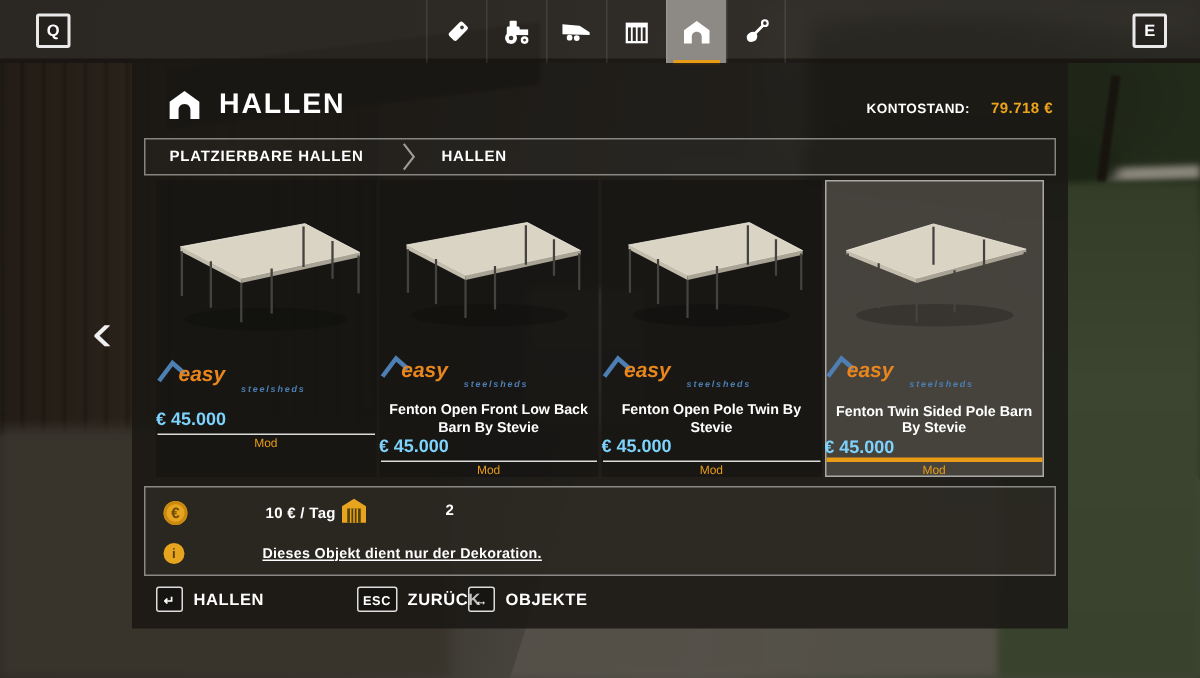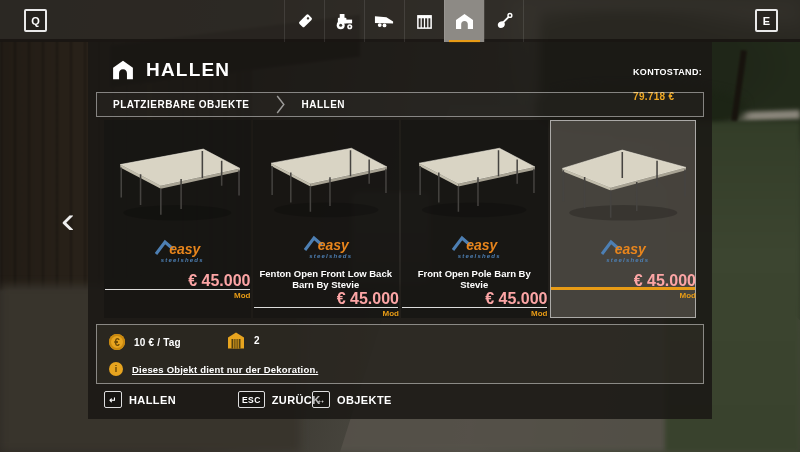--- a/index.html
+++ b/index.html
@@ -54,64 +54,64 @@
     height:3px; background:#e79b16; }
 
   
   .panel { position:absolute; left:88px; top:42px; width:624px; height:377px;
     background:rgba(26,24,21,.87); color:#fff; }
   .panel-header { position:absolute; top:14px; left:24px; right:10px; height:32px; }
   .hdr-icon { position:absolute; left:0; top:4px; }
   .page-title { position:absolute; left:34px; top:3px; font-size:19px; font-weight:bold;
     letter-spacing:1.2px; color:#fff; }
   .balance { position:absolute; right:0; top:11px; font-size:9px; font-weight:bold;
-    letter-spacing:.3px; display:flex; gap:14px; align-items:baseline;flex-direction:column; }
+    letter-spacing:.3px; display:flex; gap:14px; align-items:baseline; }
   .balance-value { color:#eda41c; font-size:10px; }
 
   .breadcrumb { position:absolute; top:50px; left:8px; width:608px; height:25px;
     border:1px solid rgba(255,255,255,.45); background:rgba(255,255,255,.03);
     display:flex; align-items:center; }
   .crumb { font-size:10px; font-weight:bold; letter-spacing:.5px; color:#fff; cursor:pointer; }
   .crumb.first { padding-left:16px; }
   .crumb-sep { margin:0 16px 0 26px; display:flex; }
 
   
   .cards { position:absolute; top:78px; left:16px; width:592px; height:198px;
     display:flex; gap:2px; }
   .card { flex:1 1 0; position:relative; background:rgba(22,21,19,.80);
     display:flex; flex-direction:column; overflow:hidden; cursor:pointer; }
   .card.selected { background:rgba(80,76,70,.80);
     box-shadow:inset 0 0 0 1px rgba(255,255,255,.55); }
   .card-img { height:112px; position:relative; margin-top:4px; }
   .card-img svg { position:absolute; inset:0; width:100%; height:100%; }
   .es-logo { height:36px; text-align:center; position:relative; }
-  .es-top { display:flex; align-items:flex-end; justify-content:center; height:20px; }
+  .es-top { display:flex; align-items:flex-end; justify-content:flex-start; height:20px; }
   .es-name { color:#e8851c; font-weight:bold; font-style:italic; font-size:14px;
     line-height:1; margin-left:-5px; }
   .es-sub { display:block; color:#4d7fb3; font-weight:bold; font-style:italic;
     font-size:6px; letter-spacing:1.2px; margin-top:1px; margin-left:10px; }
   .card-title { height:23px; font-size:9.5px; font-weight:bold; color:#fff;
     text-align:center; line-height:1.18; padding:1px 5px 0; }
-  .card-price { height:15px; font-size:16px; font-weight:bold; color:#fca5a5; text-align:right; }
+  .card-price { height:15px; font-size:12px; font-weight:bold; color:#7dd3fc; text-align:left; }
   .card-sep { height:1px; background:rgba(255,255,255,.85); margin:2px 1px 0; }
   .card.selected .card-sep { background:#e79b16; height:3px; margin-top:0; }
-  .card-badge { font-size:8px; font-weight:bold; color:#e79b16; text-align:right; margin-top:1px; }
+  .card-badge { font-size:8px; font-weight:normal; color:#e79b16; text-align:center; margin-top:1px; }
 
   
   .infobox { position:absolute; top:282px; left:8px; width:608px; height:60px;
     border:1px solid rgba(255,255,255,.45); background:rgba(85,80,70,.22); }
   .info-row { position:absolute; left:12px; display:flex; align-items:center; gap:9px; }
   .row-cost { top:9px; } .row-note { top:37px; }
   .garage-group { position:absolute; left:130px; top:7px; display:flex; align-items:center; gap:9px; }
   .coin { width:16px; height:16px; border-radius:50%; background:#e7a41f; color:#6e4a06;
     font-size:10px; font-weight:bold; display:flex; align-items:center; justify-content:center;
     box-shadow:inset 0 0 0 2px #c9880f; }
   .infoi { width:14px; height:14px; border-radius:50%; background:#e7a41f; color:#5d3f05;
     font-size:9px; font-weight:bold; display:flex; align-items:center; justify-content:center; }
-  .info-text { font-size:10px; font-weight:bold; color:#fff; letter-spacing:.2px; }
+  .info-text { font-size:10px; font-weight:bold; color:#fff; letter-spacing:.2px;margin-left:43px; }
   .note-text { font-size:9.5px;text-decoration:underline; }
 
   
   .actions { position:absolute; top:349px; left:0; width:624px; height:22px; }
   .action { position:absolute; display:flex; align-items:center; gap:7px; color:#fff;
     font-weight:bold; font-size:11px; letter-spacing:.4px; cursor:pointer; }
   .a-details { left:16px; } .a-back { left:150px; } .a-garage { left:224px; }
   .akey { min-width:18px; height:17px; padding:0 3px; border:1px solid #ddd; border-radius:2px;
     font-size:8.5px; font-weight:bold; display:flex; align-items:center; justify-content:center;
     background:rgba(0,0,0,.25); }
@@ -206,21 +206,21 @@
         <path fill="#fff" fill-rule="evenodd" d="M10 0.5 L19 7 V17.5 H1 V7 Z M10 8.4 c-2.4 0 -3.6 1.8 -3.6 3.7 V17.5 h7.2 v-5.4 c0 -1.9 -1.2 -3.7 -3.6 -3.7 Z"></path>
       </svg>
       <h1 class="page-title">HALLEN</h1>
       <div class="balance">
         <span class="balance-label">KONTOSTAND:</span>
         <span class="balance-value">79.718 €</span>
       </div>
     </div>
 
     <div class="breadcrumb">
-      <span class="crumb first">PLATZIERBARE OBJEKTE</span>
+      <span class="crumb first">PLATZIERBARE HALLEN</span>
       <span class="crumb-sep">
         <svg width="10" height="19" viewBox="0 0 10 20">
           <path d="M1 1 L8 10 L1 19" stroke="rgba(255,255,255,0.55)" stroke-width="1.5" fill="none"></path>
         </svg>
       </span>
       <span class="crumb">HALLEN</span>
     </div>
 
     <div class="cards">
 
@@ -285,21 +285,21 @@
         </div>
         <div class="es-logo">
           <div class="es-top">
             <svg width="20" height="17" viewBox="0 0 20 17">
               <path d="M2 15 L11 3 L19 10" stroke="#4d7fb3" stroke-width="3" fill="none"></path>
             </svg>
             <span class="es-name">easy</span>
           </div>
           <span class="es-sub">steelsheds</span>
         </div>
-        <div class="card-title">Front Open Pole Barn By Stevie</div>
+        <div class="card-title">Fenton Open Pole Twin By Stevie</div>
         <div class="card-price">€ 45.000</div>
         <div class="card-sep"></div>
         <div class="card-badge">Mod</div>
       </div>
 
       <div class="card selected">
         <div class="card-img">
           <svg viewBox="0 0 146 116">
             <ellipse cx="73" cy="92" rx="56" ry="8" fill="rgba(0,0,0,0.20)"></ellipse>
             <polygon points="10,46 72,27 138,45 60,66" fill="#d9d4c4" stroke="#efece0" stroke-width="0.6"></polygon>
@@ -310,20 +310,21 @@
         </div>
         <div class="es-logo">
           <div class="es-top">
             <svg width="20" height="17" viewBox="0 0 20 17">
               <path d="M2 15 L11 3 L19 10" stroke="#4d7fb3" stroke-width="3" fill="none"></path>
             </svg>
             <span class="es-name">easy</span>
           </div>
           <span class="es-sub">steelsheds</span>
         </div>
+        <div class="card-title">Fenton Twin Sided Pole Barn By Stevie</div>
         <div class="card-price">€ 45.000</div>
         <div class="card-sep"></div>
         <div class="card-badge">Mod</div>
       </div>
     </div>
 
     <div class="infobox">
       <div class="info-row row-cost">
         <span class="coin">€</span>
         <span class="info-text">10 € / Tag</span>

